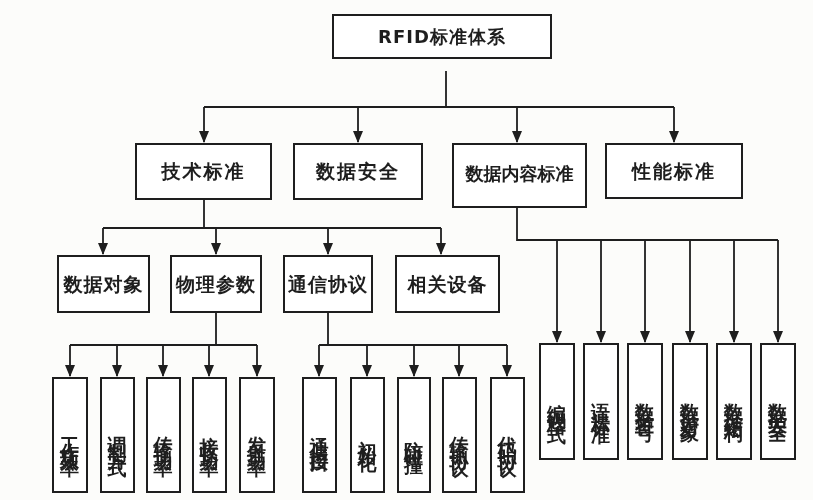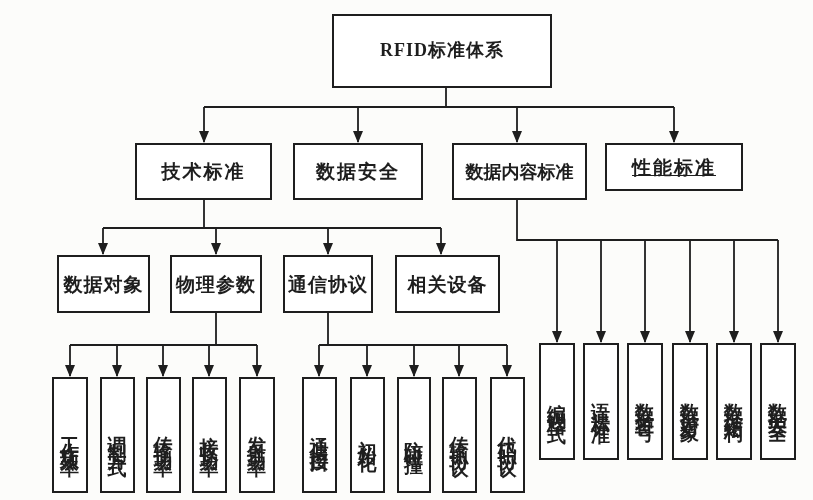--- a/index.html
+++ b/index.html
@@ -96,26 +96,26 @@
       <path d="M517,200 L517,240 L778,240"></path>
       <line x1="557" y1="240" x2="557" y2="342" marker-end="url(#ah)"></line>
       <line x1="601" y1="240" x2="601" y2="342" marker-end="url(#ah)"></line>
       <line x1="645" y1="240" x2="645" y2="342" marker-end="url(#ah)"></line>
       <line x1="690" y1="240" x2="690" y2="342" marker-end="url(#ah)"></line>
       <line x1="734" y1="240" x2="734" y2="342" marker-end="url(#ah)"></line>
       <line x1="778" y1="240" x2="778" y2="342" marker-end="url(#ah)"></line>
     </g>
   </svg>
 
-  <div class="box h1box" style="left:332px; top:14px; width:220px; height:74px;font-family:Liberation Serif, serif;">RFID标准体系</div>
+  <div class="box h1box" style="left:332px; top:14px; width:220px; height:45px;">RFID标准体系</div>
 
   <div class="box h2box" style="left:135px; top:143px; width:137px; height:57px;">技术标准</div>
   <div class="box h2box" style="left:293px; top:143px; width:130px; height:57px;">数据安全</div>
-  <div class="box h2box wide" style="left:452px; top:143px; width:135px; height:57px;">数据内容标准</div>
-  <div class="box h2box" style="left:605px; top:143px; width:138px; height:48px;text-decoration:underline;">性能标准</div>
+  <div class="box h2box wide" style="left:452px; top:143px; width:135px; height:65px;font-family:Liberation Mono, monospace;">数据内容标准</div>
+  <div class="box h2box" style="left:605px; top:143px; width:138px; height:56px;">性能标准</div>
 
   <div class="box h3box" style="left:57px; top:255px; width:93px; height:58px;">数据对象</div>
   <div class="box h3box" style="left:170px; top:255px; width:92px; height:58px;">物理参数</div>
   <div class="box h3box" style="left:283px; top:255px; width:90px; height:58px;">通信协议</div>
   <div class="box h3box" style="left:395px; top:255px; width:105px; height:58px;">相关设备</div>
 
   <div class="box vbox" style="left:52px; top:377px; width:36px; height:116px;">工作频率</div>
   <div class="box vbox" style="left:100px; top:377px; width:35px; height:116px;">调制方式</div>
   <div class="box vbox" style="left:146px; top:377px; width:35px; height:116px;">传输功率</div>
   <div class="box vbox" style="left:192px; top:377px; width:35px; height:116px;">接收功率</div>

